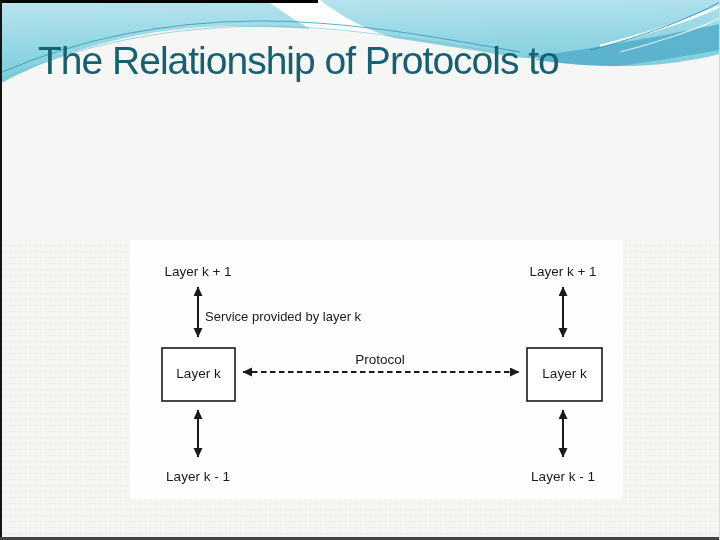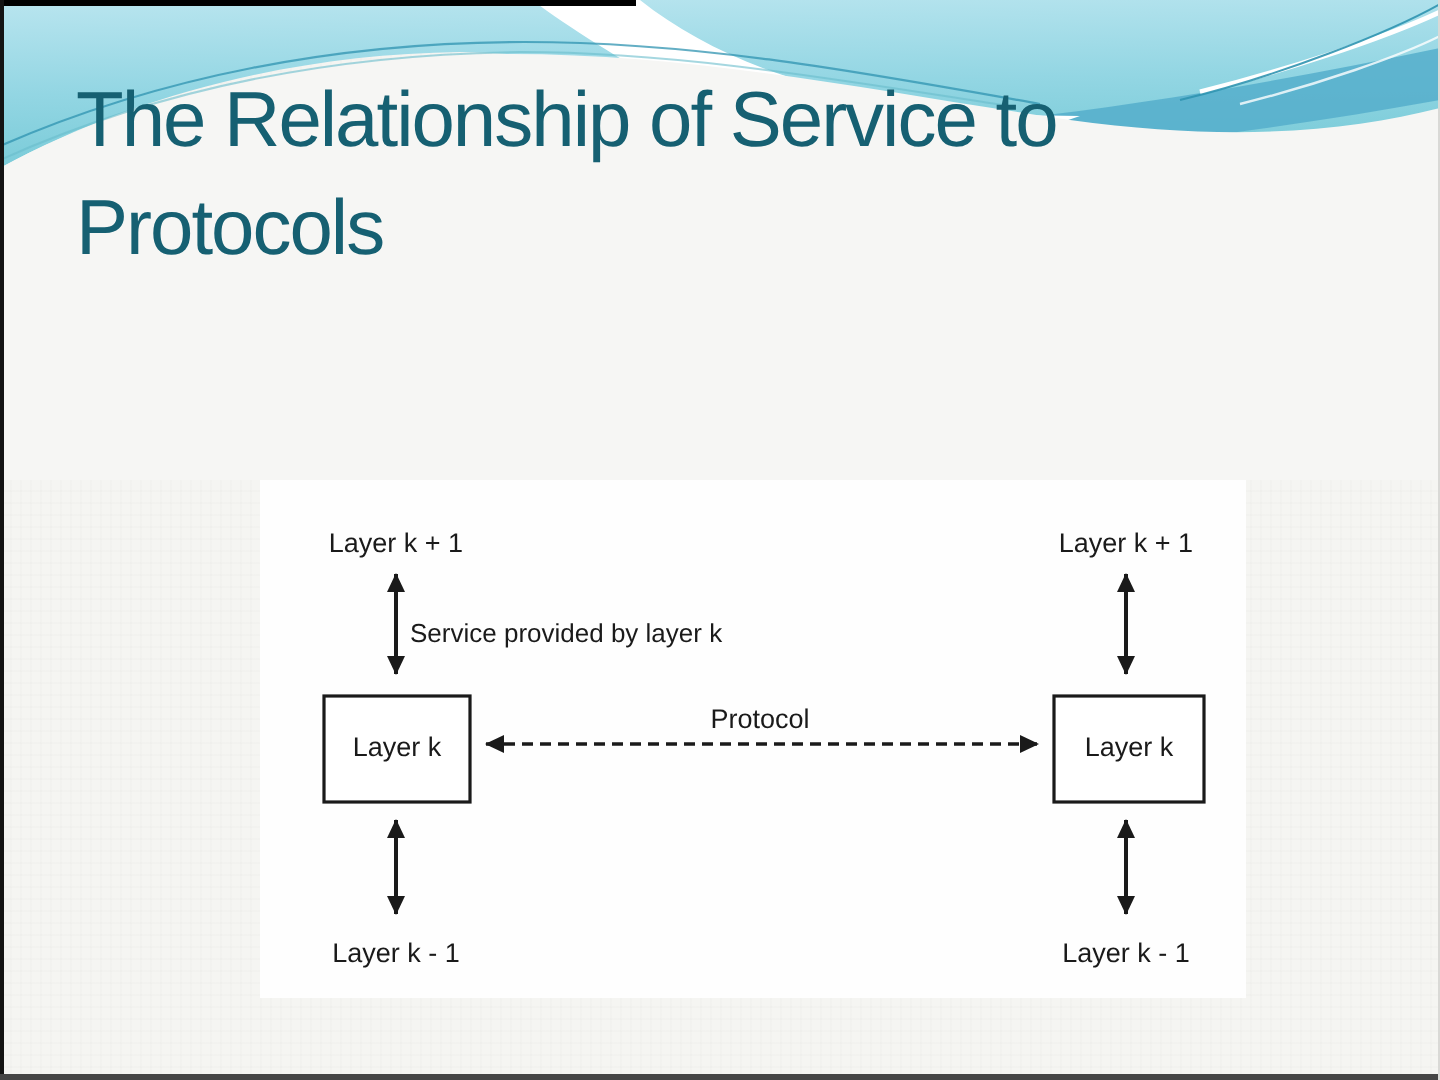--- a/index.html
+++ b/index.html
@@ -48,22 +48,21 @@
     <path d="M320,0 C368,38 440,58 540,58 C480,80 400,74 340,46 C310,30 285,14 266,0 Z" fill="#ffffff"></path>
     <path d="M600,46 C640,36 690,20 720,6" stroke="#ffffff" stroke-width="2.5" fill="none"></path>
     <path d="M620,52 C660,42 700,28 720,18" stroke="#ffffff" stroke-width="1.2" opacity="0.8" fill="none"></path>
     <path d="M590,50 C640,38 695,16 720,2" stroke="#2f93b0" stroke-width="1" opacity="0.9" fill="none"></path>
     <path d="M0,84 C70,46 160,27 255,27 C350,27 440,46 535,60 C615,71 672,66 720,54 L720,240 H0 Z" fill="#f6f6f4"></path>
     <path d="M0,73 C80,38 170,21 262,21 C350,21 430,36 520,52" stroke="#2f93b0" stroke-width="1.1" opacity="0.75" fill="none"></path>
     <path d="M0,80 C80,44 168,27 260,26 C340,26 420,40 505,53" stroke="#69bccc" stroke-width="1" opacity="0.6" fill="none"></path>
   </svg>
 
   <div id="title">
-    <div class="title-line">The Relationship of Service to</div>
-    <div class="title-line">Protocols</div>
+    <div class="title-line">The Relationship of Protocols to</div>
   </div>
 
   <div id="panel">
     <svg width="493" height="259" viewBox="0 0 493 259">
       <defs>
         <marker id="ah" markerUnits="userSpaceOnUse" markerWidth="11" markerHeight="10" refX="9" refY="4.5" orient="auto-start-reverse">
           <path d="M0,0 L9.5,4.5 L0,9 Z" fill="#1a1a1a"></path>
         </marker>
       </defs>
 

